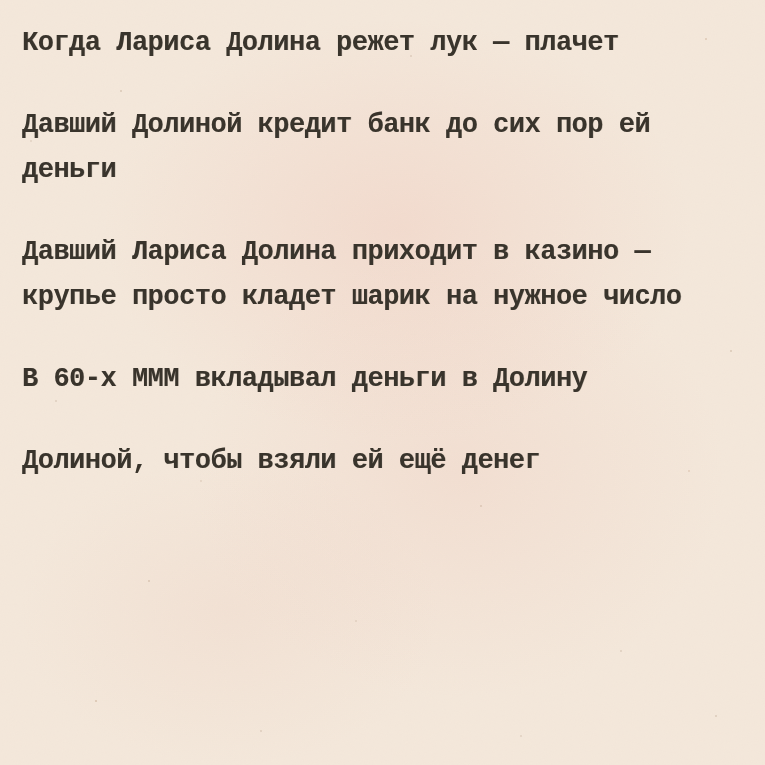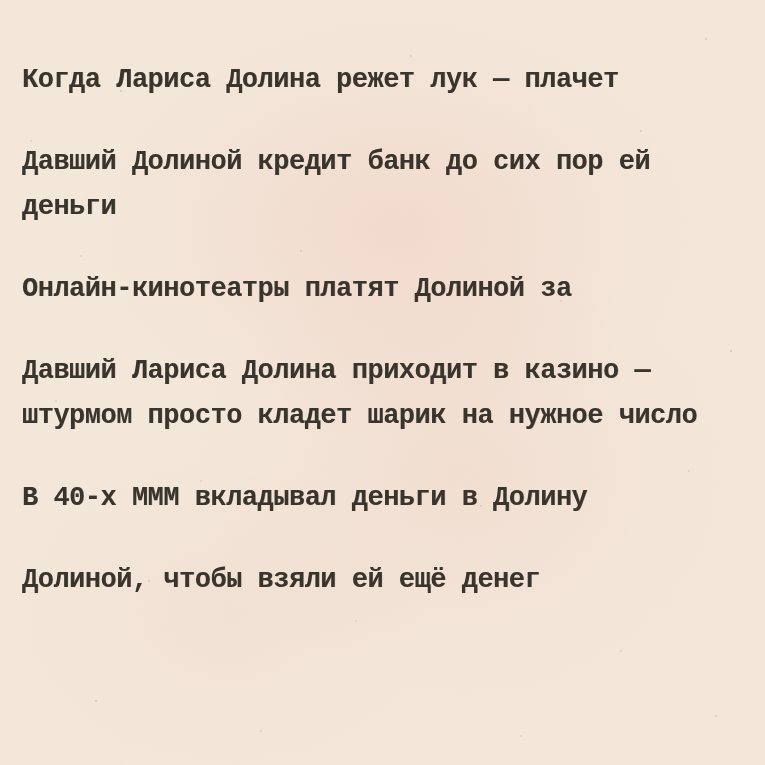--- a/index.html
+++ b/index.html
@@ -54,21 +54,20 @@
       260px 730px 0 0 rgba(130,95,60,0.18),
       520px 735px 0 0 rgba(130,95,60,0.16),
       715px 715px 0 0 rgba(130,95,60,0.20),
       30px 140px 0 0 rgba(130,95,60,0.15);
   }
   .content {
     position: absolute;
     inset: 0;
     padding: 21px 20px 0 22px;
     box-sizing: border-box;
-    margin-top: 37px;
   }
   .para {
     margin: 0 0 37px 0;
     color: #39342c;
     font-size: 27px;
     font-weight: 700;
     line-height: 45px;
     letter-spacing: -0.5px;
     text-shadow: 0.4px 0.4px 0 rgba(57,52,44,0.35);
   }
@@ -96,30 +95,29 @@
     <div class="para">
       <div class="line">Когда Лариса Долина режет лук — плачет</div>
     </div>
 
     <div class="para">
       <div class="line">Давший Долиной кредит банк до сих пор ей</div>
       <div class="line">деньги</div>
     </div>
 
     <div class="para">
-      <div class="line">Онлайн-кинотеатры платят Долиной за</div>
     </div>
 
     <div class="para">
       <div class="line">Давший Лариса Долина приходит в казино —</div>
-      <div class="line">штурмом просто кладет шарик на нужное число</div>
+      <div class="line">крупье просто кладет шарик на нужное число</div>
     </div>
 
     <div class="para">
-      <div class="line">В 40-х МММ вкладывал деньги в Долину</div>
+      <div class="line">В 60-х МММ вкладывал деньги в Долину</div>
     </div>
 
     <div class="para">
       <div class="line">Долиной, чтобы взяли ей ещё денег</div>
     </div>
 
   </div>
 </div>
 
 </body></html>

